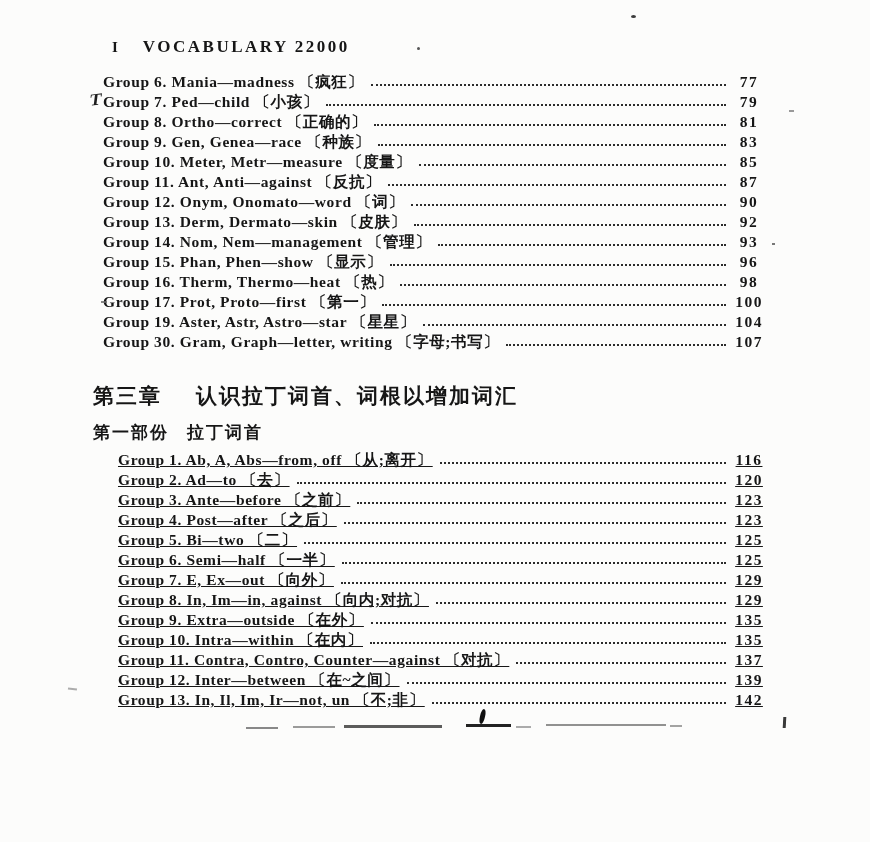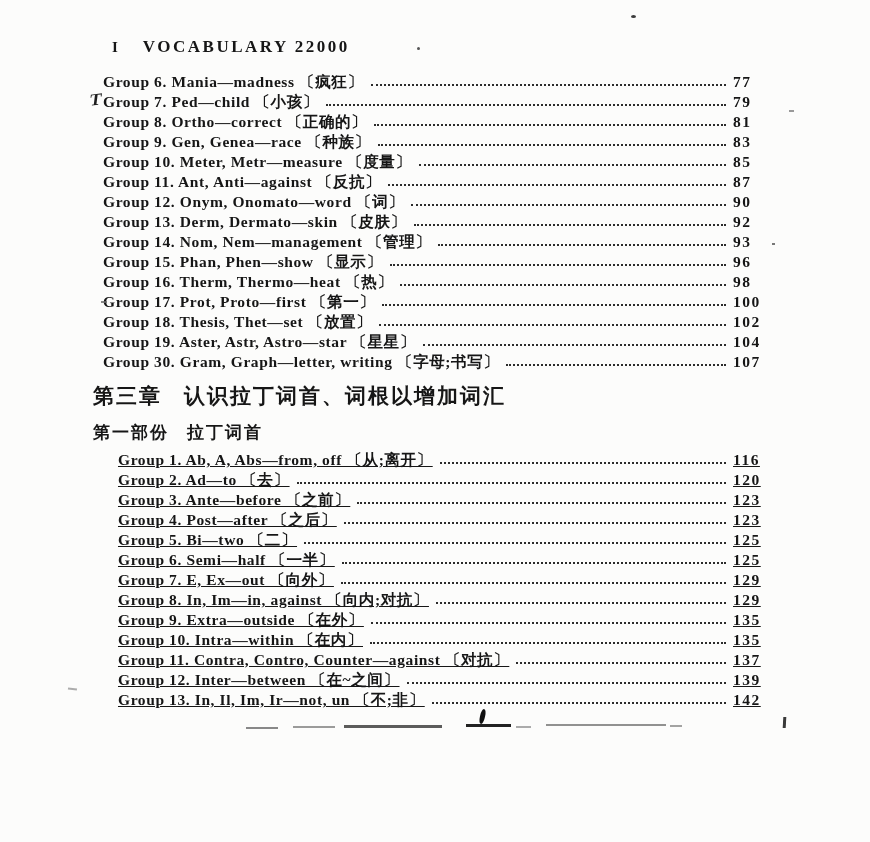--- a/index.html
+++ b/index.html
@@ -31,28 +31,28 @@
     white-space:nowrap;
   }
   .toc-label{white-space:nowrap;}
   .dot-leader{
     flex:1;min-width:12px;
     align-self:flex-end;
     height:0;
     border-bottom:2.4px dotted #2b2b2b;
     margin:0 7px 6px 7px;
   }
-  .toc-page{min-width:32px;text-align:left;letter-spacing:1.5px;}
+  .toc-page{min-width:32px;text-align:center;letter-spacing:1.5px;}
 
   
   .chapter-heading{
     position:absolute;left:93px;top:382px;
     font-family:"Liberation Sans","DejaVu Sans",sans-serif;
     font-weight:900;font-size:21px;letter-spacing:2px;
-    display:flex;gap:22px;
+    display:flex;gap:34px;
   }
   .section-heading{
     position:absolute;left:93px;top:421px;
     font-family:"Liberation Sans","DejaVu Sans",sans-serif;
     font-weight:900;font-size:17px;letter-spacing:2px;
     display:flex;gap:18px;
   }
 
   
   .pen-mark{
@@ -148,25 +148,20 @@
         <span class="toc-label">Group 16.  Therm, Thermo—heat 〔热〕</span>
         <span class="dot-leader"></span>
         <span class="toc-page">98</span>
       </div>
     <div class="toc-row">
         <span class="toc-label">Group 17.  Prot, Proto—first 〔第一〕</span>
         <span class="dot-leader"></span>
         <span class="toc-page">100</span>
       </div>
     <div class="toc-row">
-        <span class="toc-label">Group 18.  Thesis, Thet—set 〔放置〕</span>
-        <span class="dot-leader"></span>
-        <span class="toc-page">102</span>
-      </div>
-    <div class="toc-row">
         <span class="toc-label">Group 19.  Aster, Astr, Astro—star 〔星星〕</span>
         <span class="dot-leader"></span>
         <span class="toc-page">104</span>
       </div>
     <div class="toc-row">
         <span class="toc-label">Group 30.  Gram, Graph—letter, writing 〔字母;书写〕</span>
         <span class="dot-leader"></span>
         <span class="toc-page">107</span>
       </div>
   </div>

